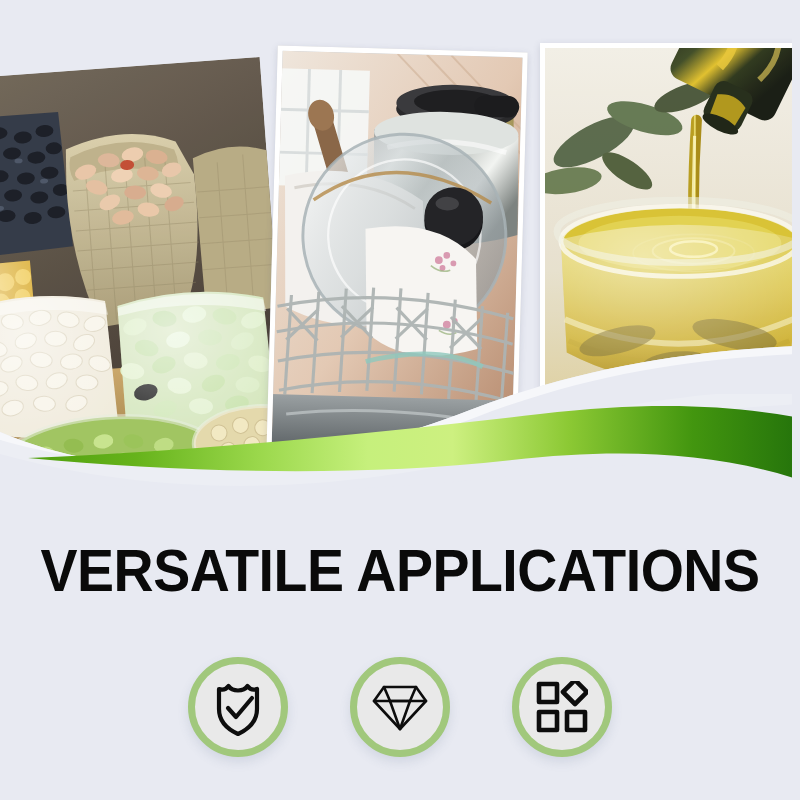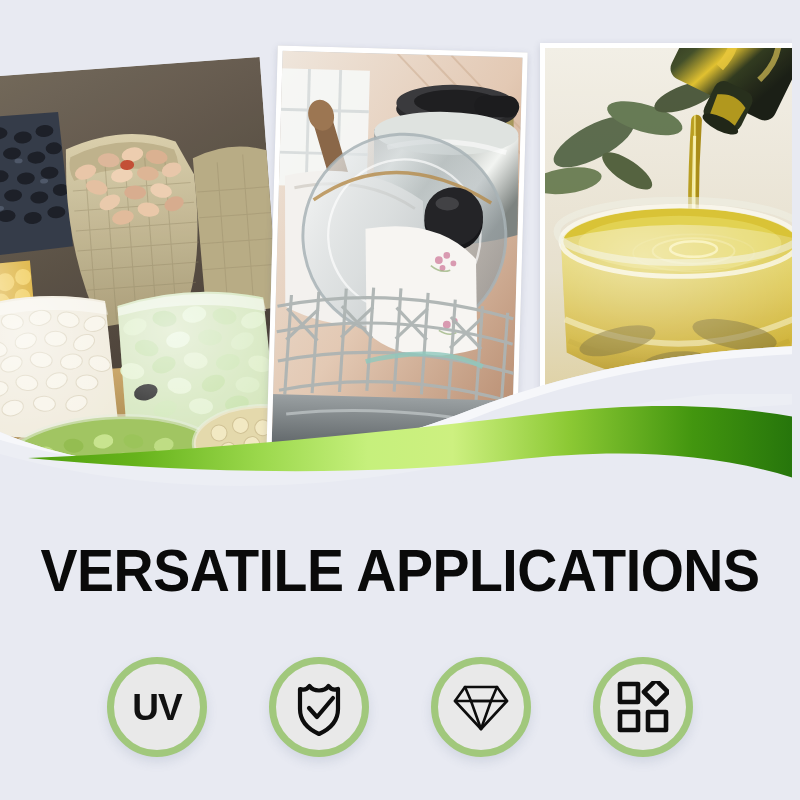--- a/index.html
+++ b/index.html
@@ -655,23 +655,20 @@
              C 714 58, 620 54, 512 66
              C 350 84, 180 78, 28 64 Z" fill="url(#swooshGrad)"></path>
 
     <path d="M0 78 C 180 108, 380 98, 530 80 C 660 64, 730 66, 800 92 L800 110 L0 110 Z" fill="#e8eaf2"></path>
   </svg>
 
   <h1 id="headline">VERSATILE APPLICATIONS</h1>
 
   <div id="badge-row">
 
-    <div class="badge">
-      <span class="badge-label">UV</span>
-    </div>
 
     <div class="badge">
       <svg width="54" height="58" viewBox="0 0 54 58">
         <path d="M8 11
                  c4 1.5 7 0.5 9.5 -3
                  c2 3 5.5 4.5 9.5 4.5
                  c4 0 7.5 -1.5 9.5 -4.5
                  c2.5 3.5 5.5 4.5 9.5 3
                  l0 20
                  c0 12 -8 20 -19 25

